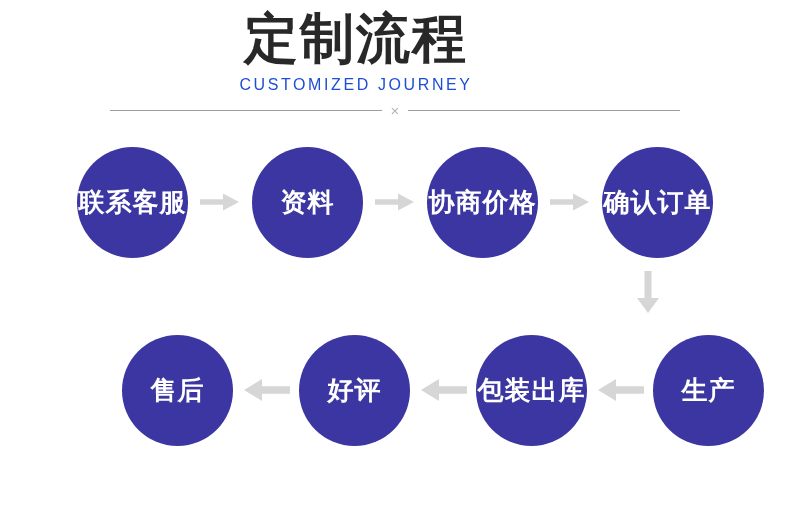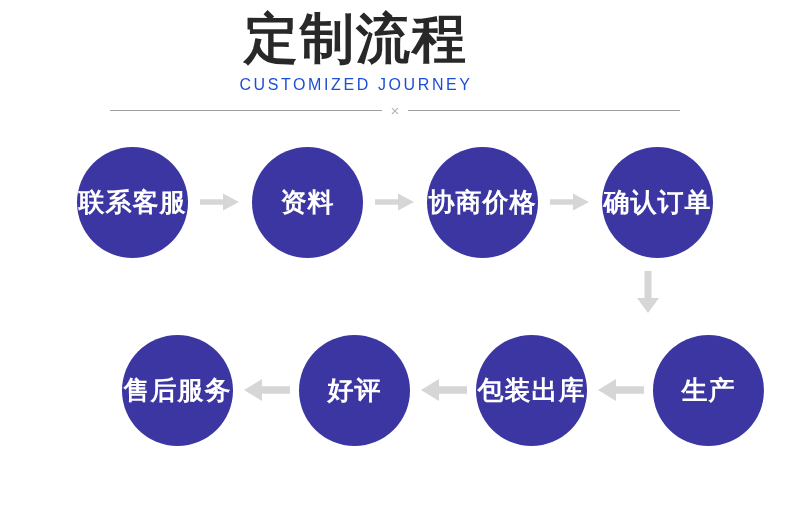--- a/index.html
+++ b/index.html
@@ -175,21 +175,20 @@
       <span class="node-line">确认</span>
       <span class="node-line">订单</span>
     </div>
 
   </div>
 
   <div class="row row-bottom">
 
     <div class="node">
       <span class="node-line">售后</span>
-      <span class="node-line">服务</span>
     </div>
 
     <div class="arrow-h arrow-bot">
       <svg width="48" height="26" viewBox="0 0 48 26" aria-hidden="true">
         <path d="M48 9.3 H20 V2 L2 13 L20 24 V16.7 H48 Z" fill="#d6d6d6"></path>
       </svg>
     </div>
 
     <div class="node">
       <span class="node-line">好评</span>

